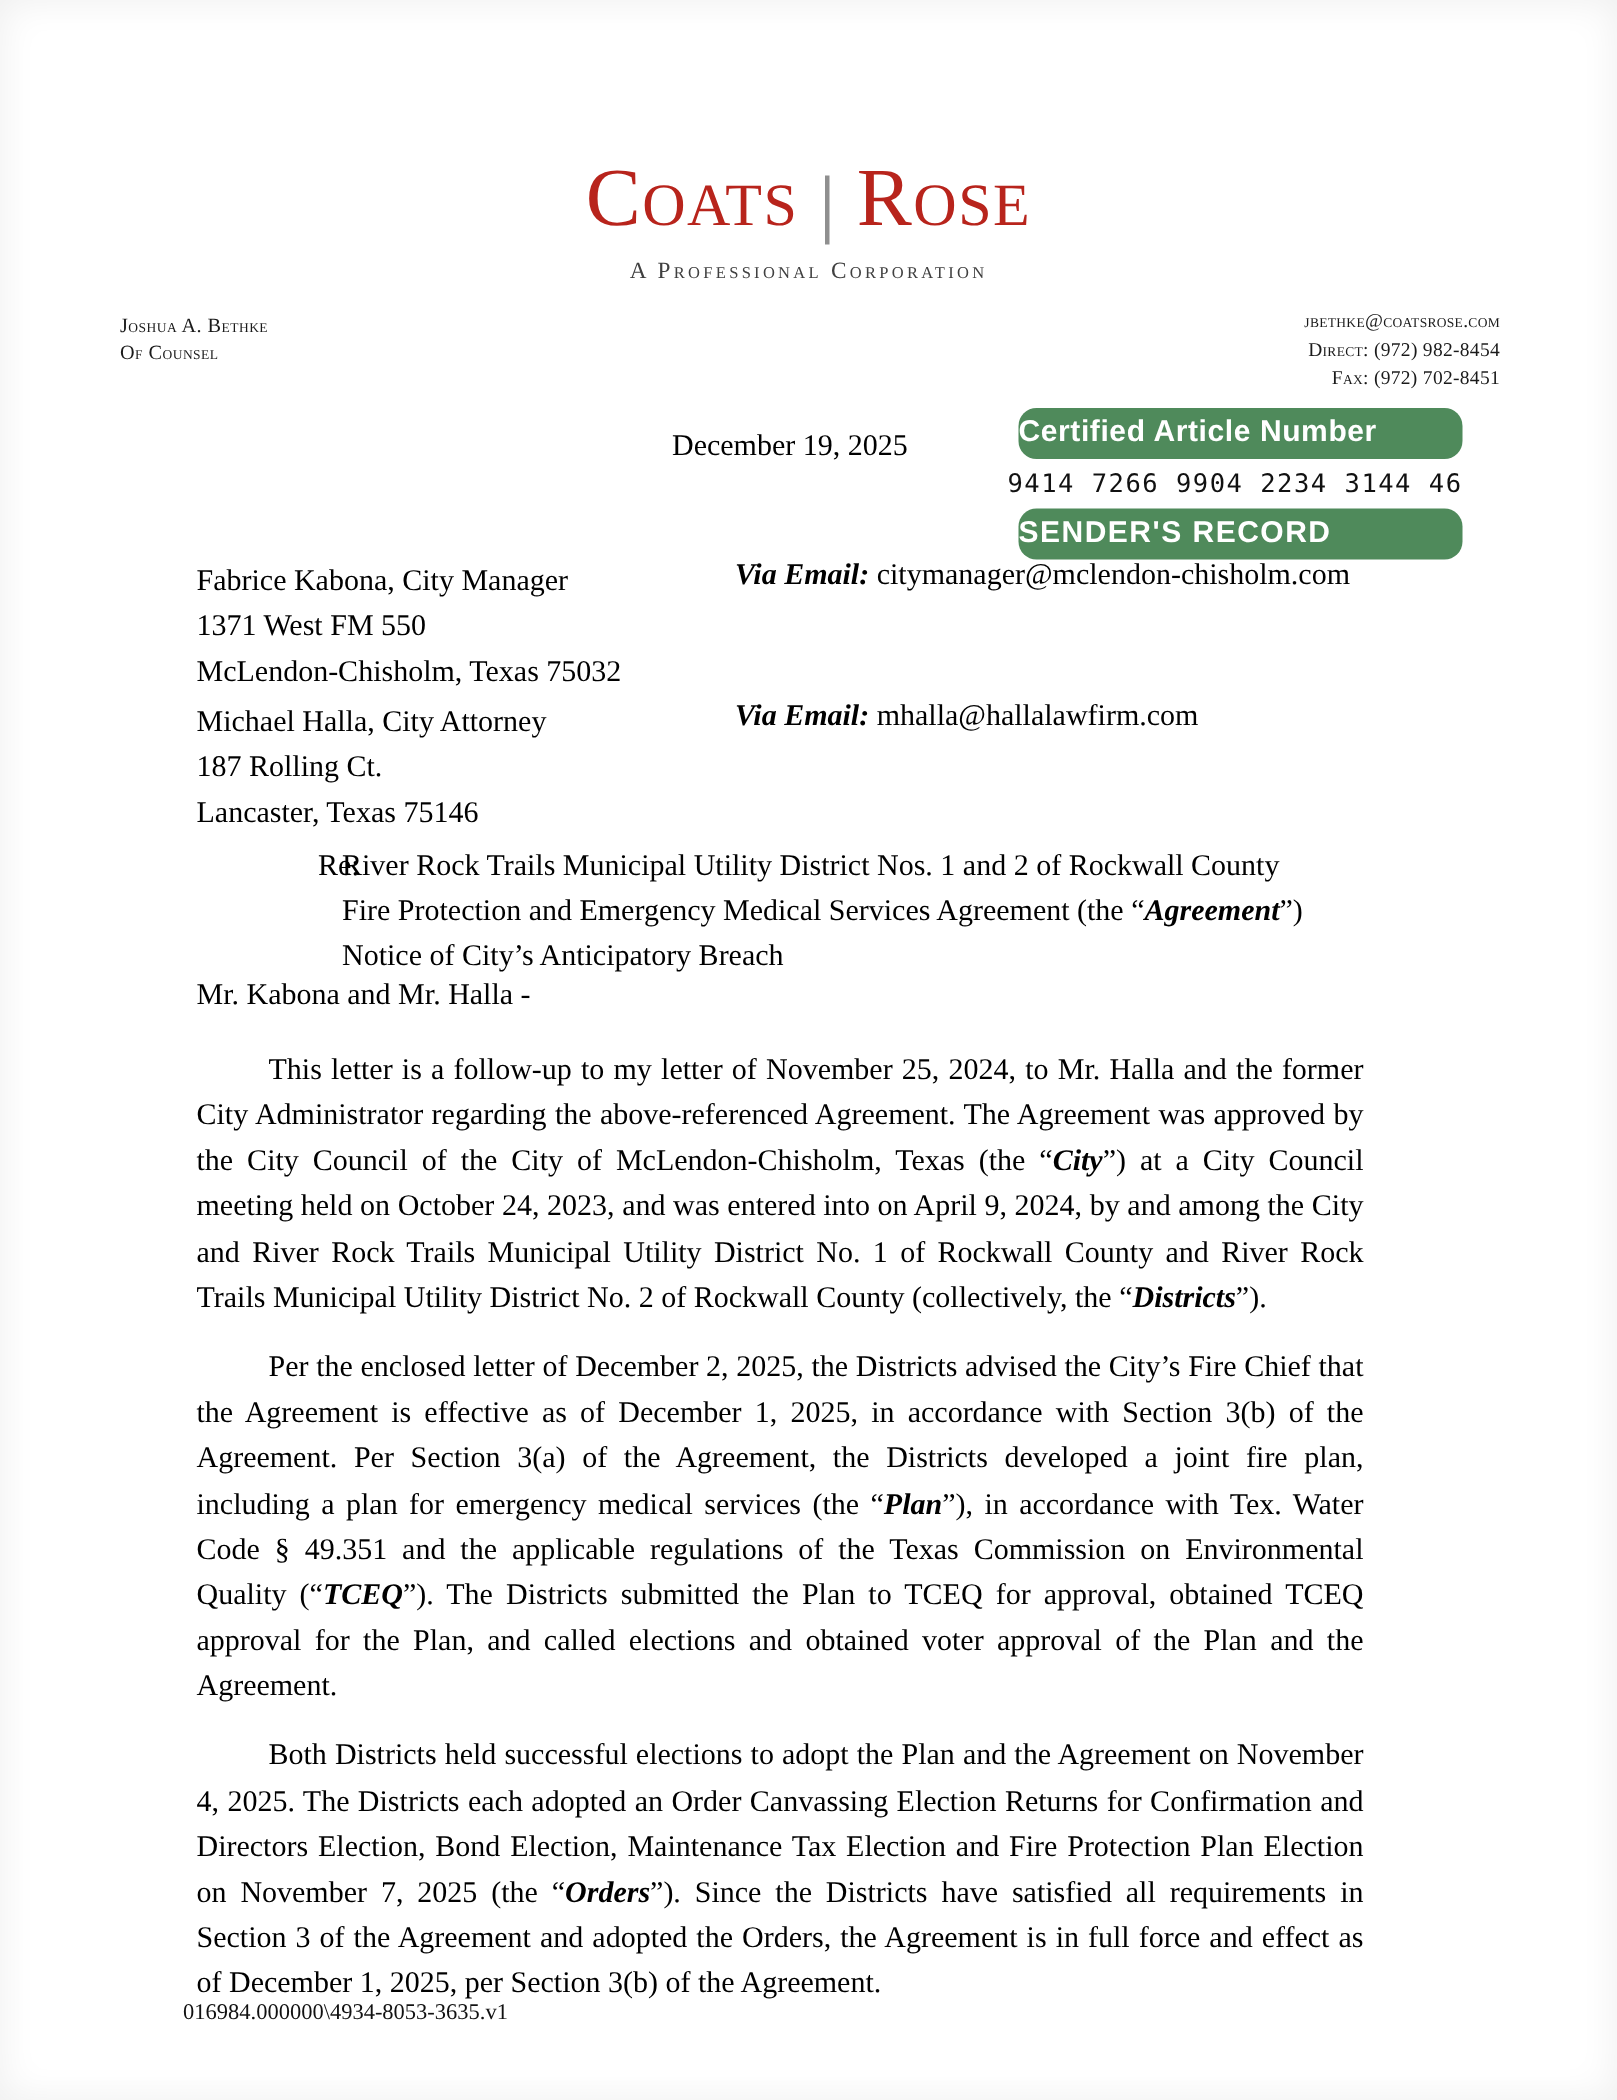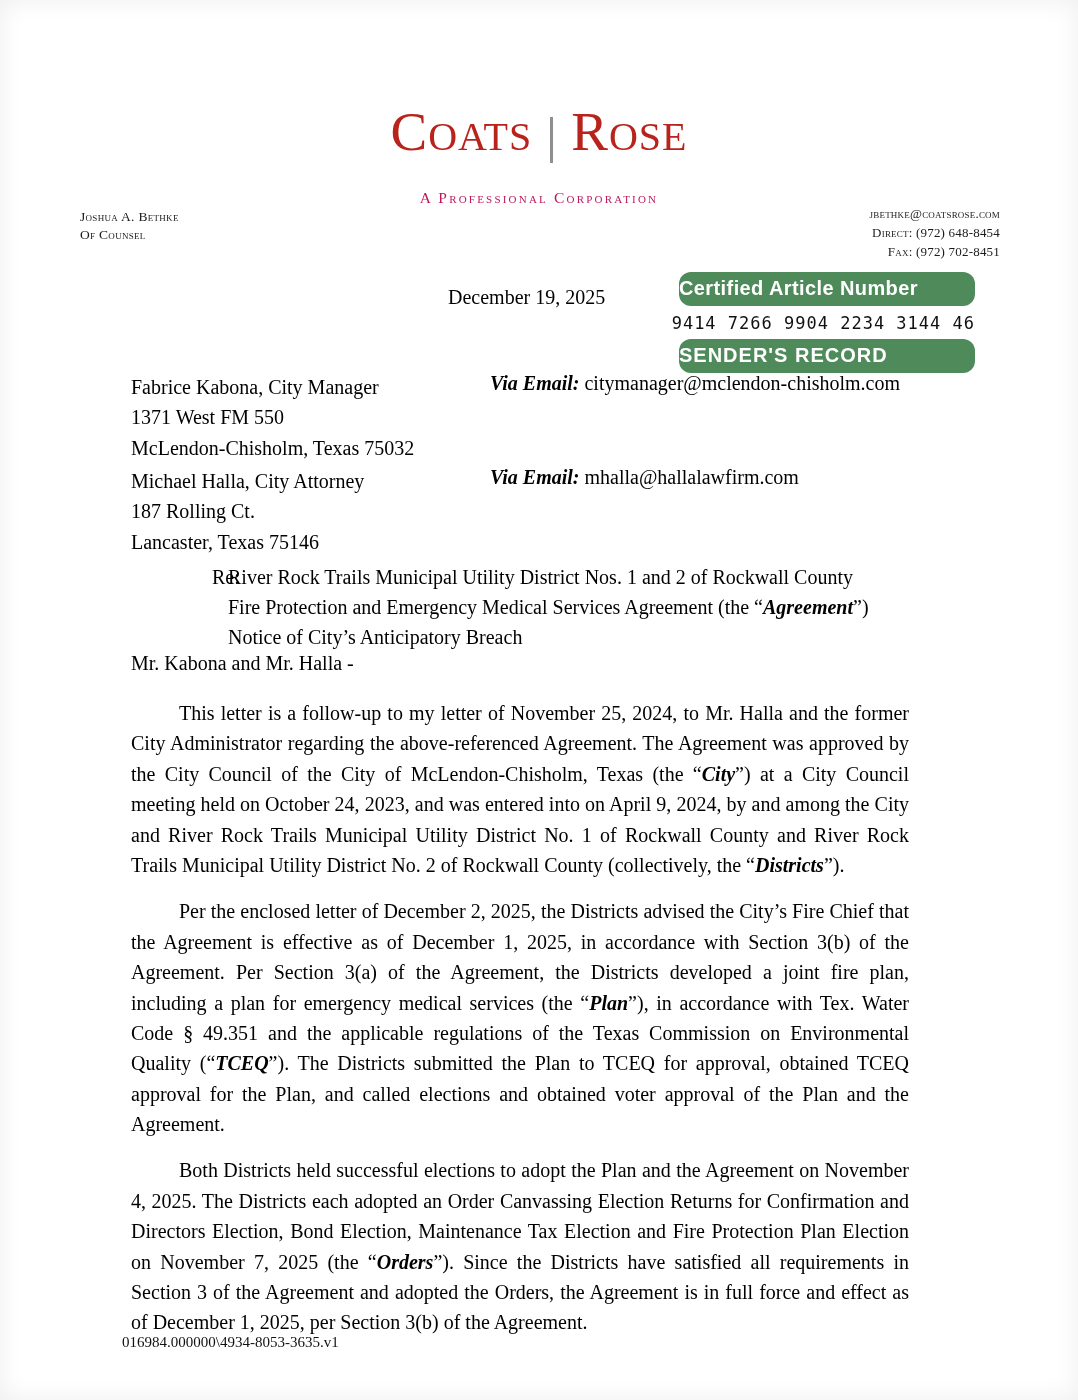--- a/index.html
+++ b/index.html
@@ -48,24 +48,24 @@
   }
   .firm-divider {
     display: inline-block;
     width: 3px;
     height: 46px;
     background: #8f8f8f;
     margin: 0 18px -6px 18px;
     vertical-align: middle;
   }
   .firm-sub {
-    margin-top: 30px;
+    margin-top: 13px;
     font-size: 15.5px;
     letter-spacing: 2.2px;
-    color: #be185d;
+    color: #404040;
     font-variant: small-caps;
   }
 
   
   .attorney {
     position: absolute;
     top: 208px;
     left: 80px;
     font-size: 13.5px;
     line-height: 1.35;
@@ -241,21 +241,21 @@
     <div class="firm-sub">A Professional Corporation</div>
   </div>
 
   <div class="attorney">
     <div>Joshua A. Bethke</div>
     <div>Of Counsel</div>
   </div>
 
   <div class="contact">
     <div>jbethke@coatsrose.com</div>
-    <div>Direct: (972) 648-8454</div>
+    <div>Direct: (972) 982-8454</div>
     <div>Fax: (972) 702-8451</div>
   </div>
 
   <div class="date">December 19, 2025</div>
 
   <div class="cert">
     <div class="cert-band cert-top">Certified Article Number</div>
     <div class="cert-num">9414 7266 9904 2234 3144 46</div>
     <div class="cert-band cert-bottom">SENDER'S RECORD</div>
   </div>

